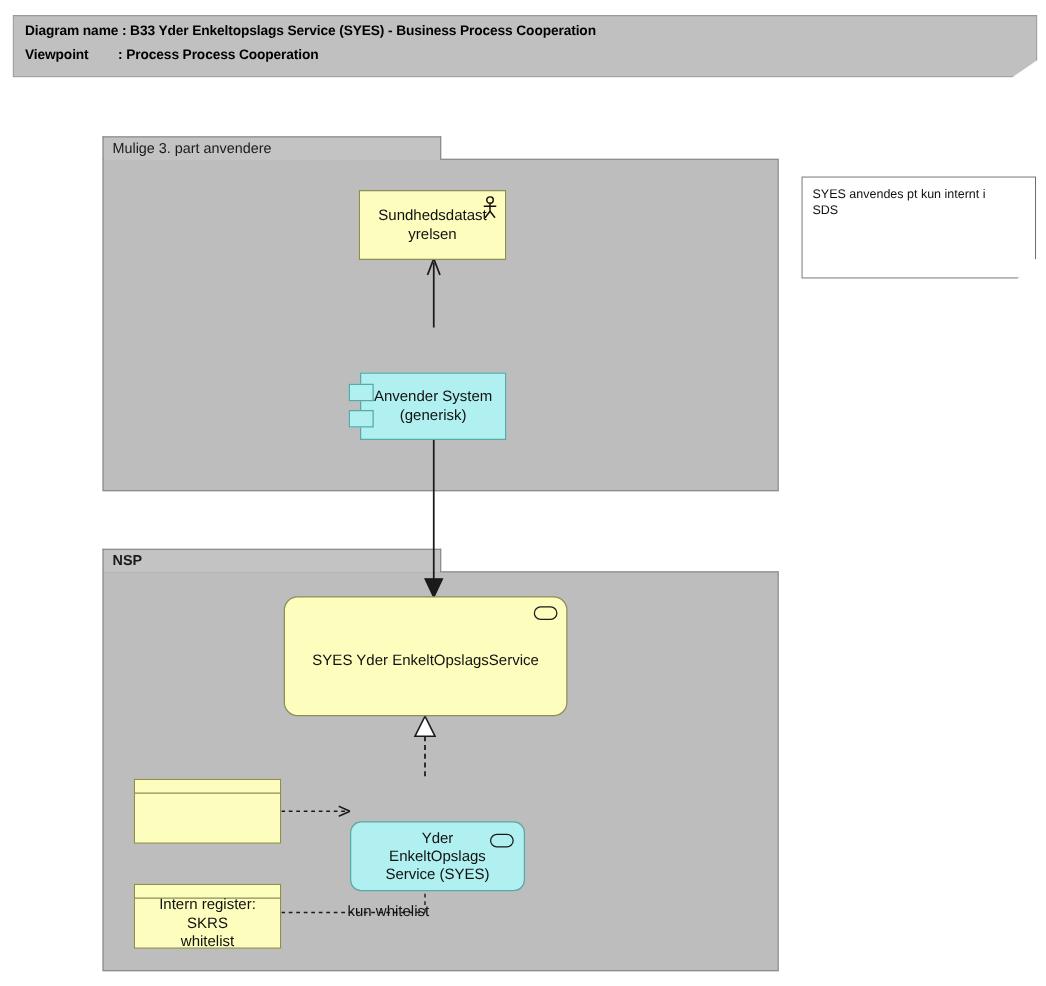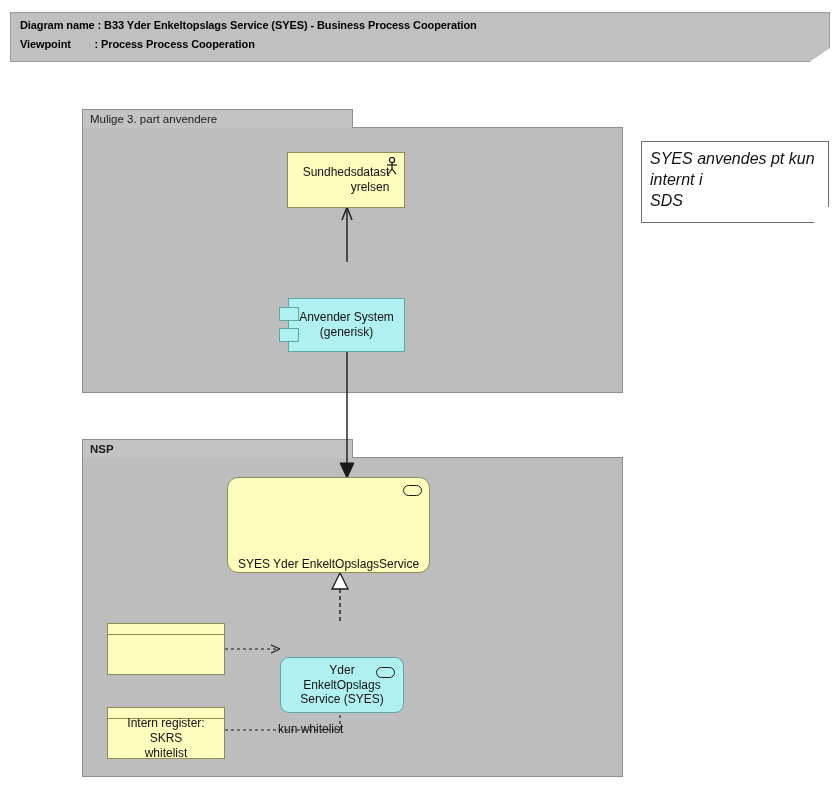--- a/index.html
+++ b/index.html
@@ -97,21 +97,20 @@
   .node-cyan   { background: #b0f0f0; border-color: #5aa9a9; margin-top: 36px; }
 
   .node-label { display: block; white-space: pre-line; padding: 0 6px; }
 
   
   #node-sundhedsdatastyrelsen {
     left: 287px;
     top: 152px;
     width: 118px;
     height: 56px;
-    text-align: right;
   }
   .actor-icon {
     position: absolute;
     right: 5px;
     top: 4px;
     width: 14px;
     height: 18px;
   }
 
   
@@ -137,32 +136,32 @@
     border: 1px solid #5aa9a9;
     box-sizing: border-box;
   }
   .component-tab.t1 { top: 0; }
   .component-tab.t2 { top: 21px; }
 
   
   #node-syes-service {
     left: 227px;
     top: 477px;
-    width: 203px;
+    width: 227px;
     height: 96px;
     border-radius: 11px;
-    align-items: flex-end;
+    align-items: center;
     padding-top: 6px;
   }
   #node-syes-service .node-label { font-size: 12px; }
 
   #node-yder-component {
     left: 280px;
     top: 621px;
-    width: 124px;
+    width: 140px;
     height: 56px;
     border-radius: 9px;
   }
 
   .service-icon {
     position: absolute;
     right: 7px;
     top: 7px;
     width: 19px;
     height: 11px;
@@ -218,25 +217,24 @@
     height: 82px;
     background: #ffffff;
     border: 1px solid #6d6d6d;
     box-sizing: border-box;
     clip-path: polygon(0 0, 100% 0, 100% 80%, 92% 100%, 0 100%);
     z-index: 5;
   }
   #note-syes .note-text {
     display: block;
     padding: 7px 8px;
-    font-size: 16px;
+    font-size: 10px;
     color: #111111;
     line-height: 1.3;
     white-space: pre-line;
-    font-style: italic;
   }
 
   
   #connectors {
     position: absolute;
     left: 0;
     top: 0;
     width: 837px;
     height: 789px;
     z-index: 3;

